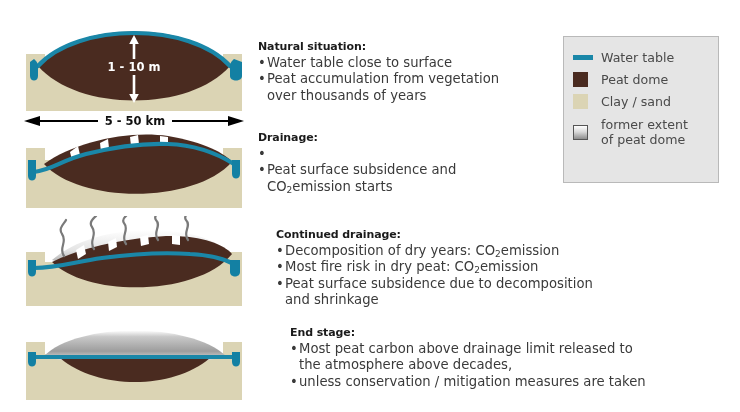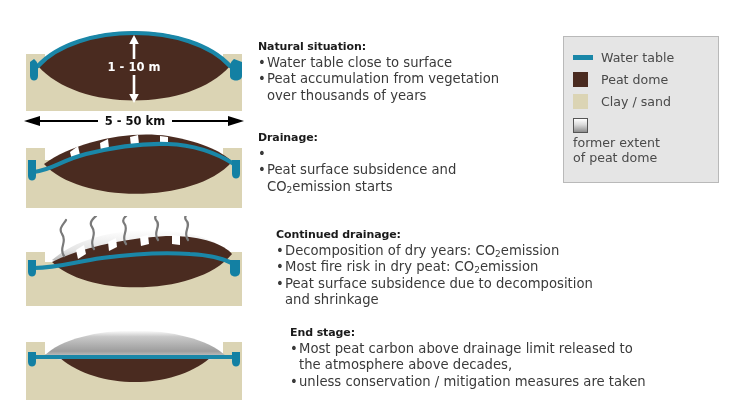--- a/index.html
+++ b/index.html
@@ -29,21 +29,21 @@
   .tb-line .cont{width:9px;flex:0 0 9px;}
   .tb-line sub{font-size:9px;vertical-align:baseline;position:relative;top:3px;}
 
   
   .legend{
     position:absolute;left:563px;top:36px;width:156px;height:147px;
     border:1px solid #b9b9b9;background:#e5e5e5;box-sizing:border-box;
     padding:9px 0 0 9px;
   }
   .leg-row{display:flex;align-items:center;height:22px;}
-  .leg-row.tall{height:34px;align-items:flex-start;padding-top:3px;flex-direction:column;}
+  .leg-row.tall{height:34px;align-items:center;padding-top:3px;}
   .leg-sw{width:20px;flex:0 0 20px;display:flex;align-items:center;justify-content:flex-start;margin-right:8px;}
   .sw-line{width:20px;height:5px;background:#1a87a8;}
   .sw-box{width:15px;height:15px;}
   .sw-peat{background:#4a2b20;}
   .sw-clay{background:#dbd4b4;}
   .sw-stream{background:#1380a3;}
   .sw-former{
     background:linear-gradient(180deg,#ffffff 0%,#d9d9d9 45%,#8d8d8d 100%);
     border:1.5px solid #555;box-sizing:border-box;
   }

